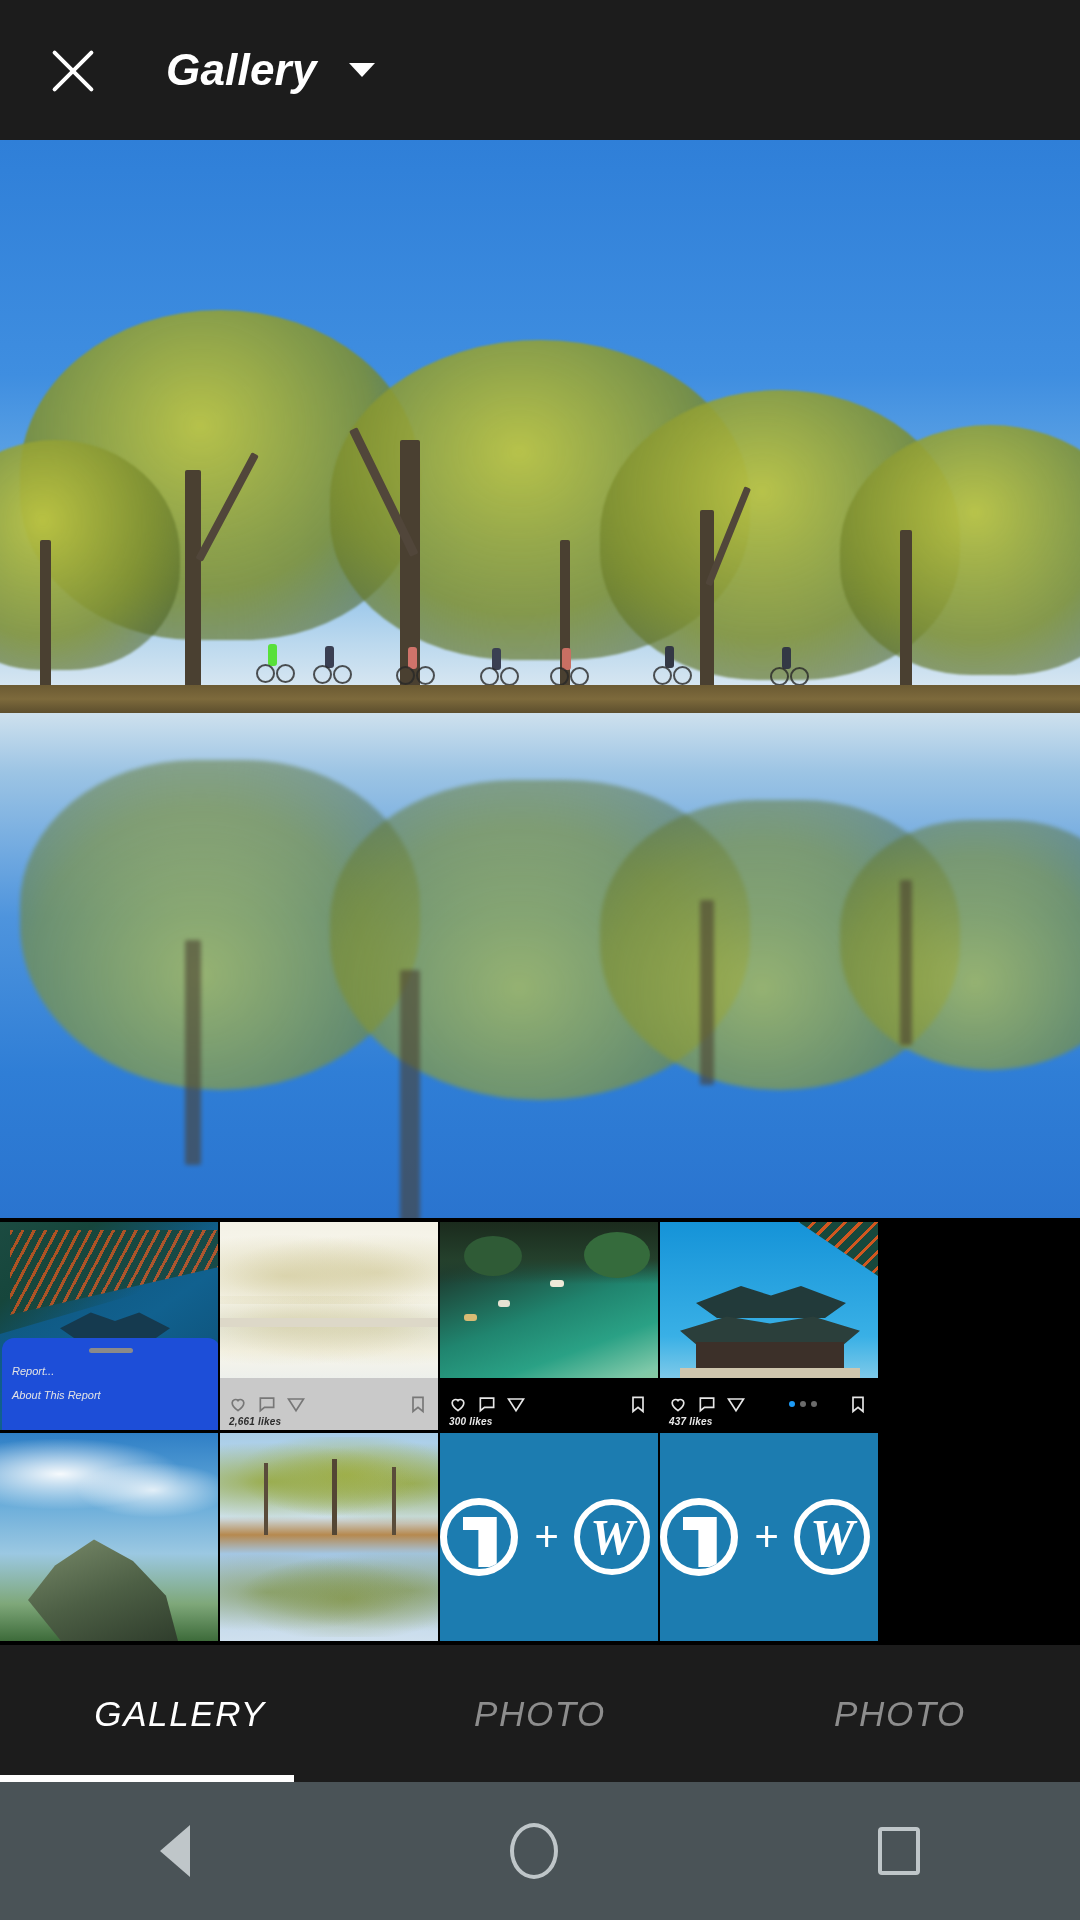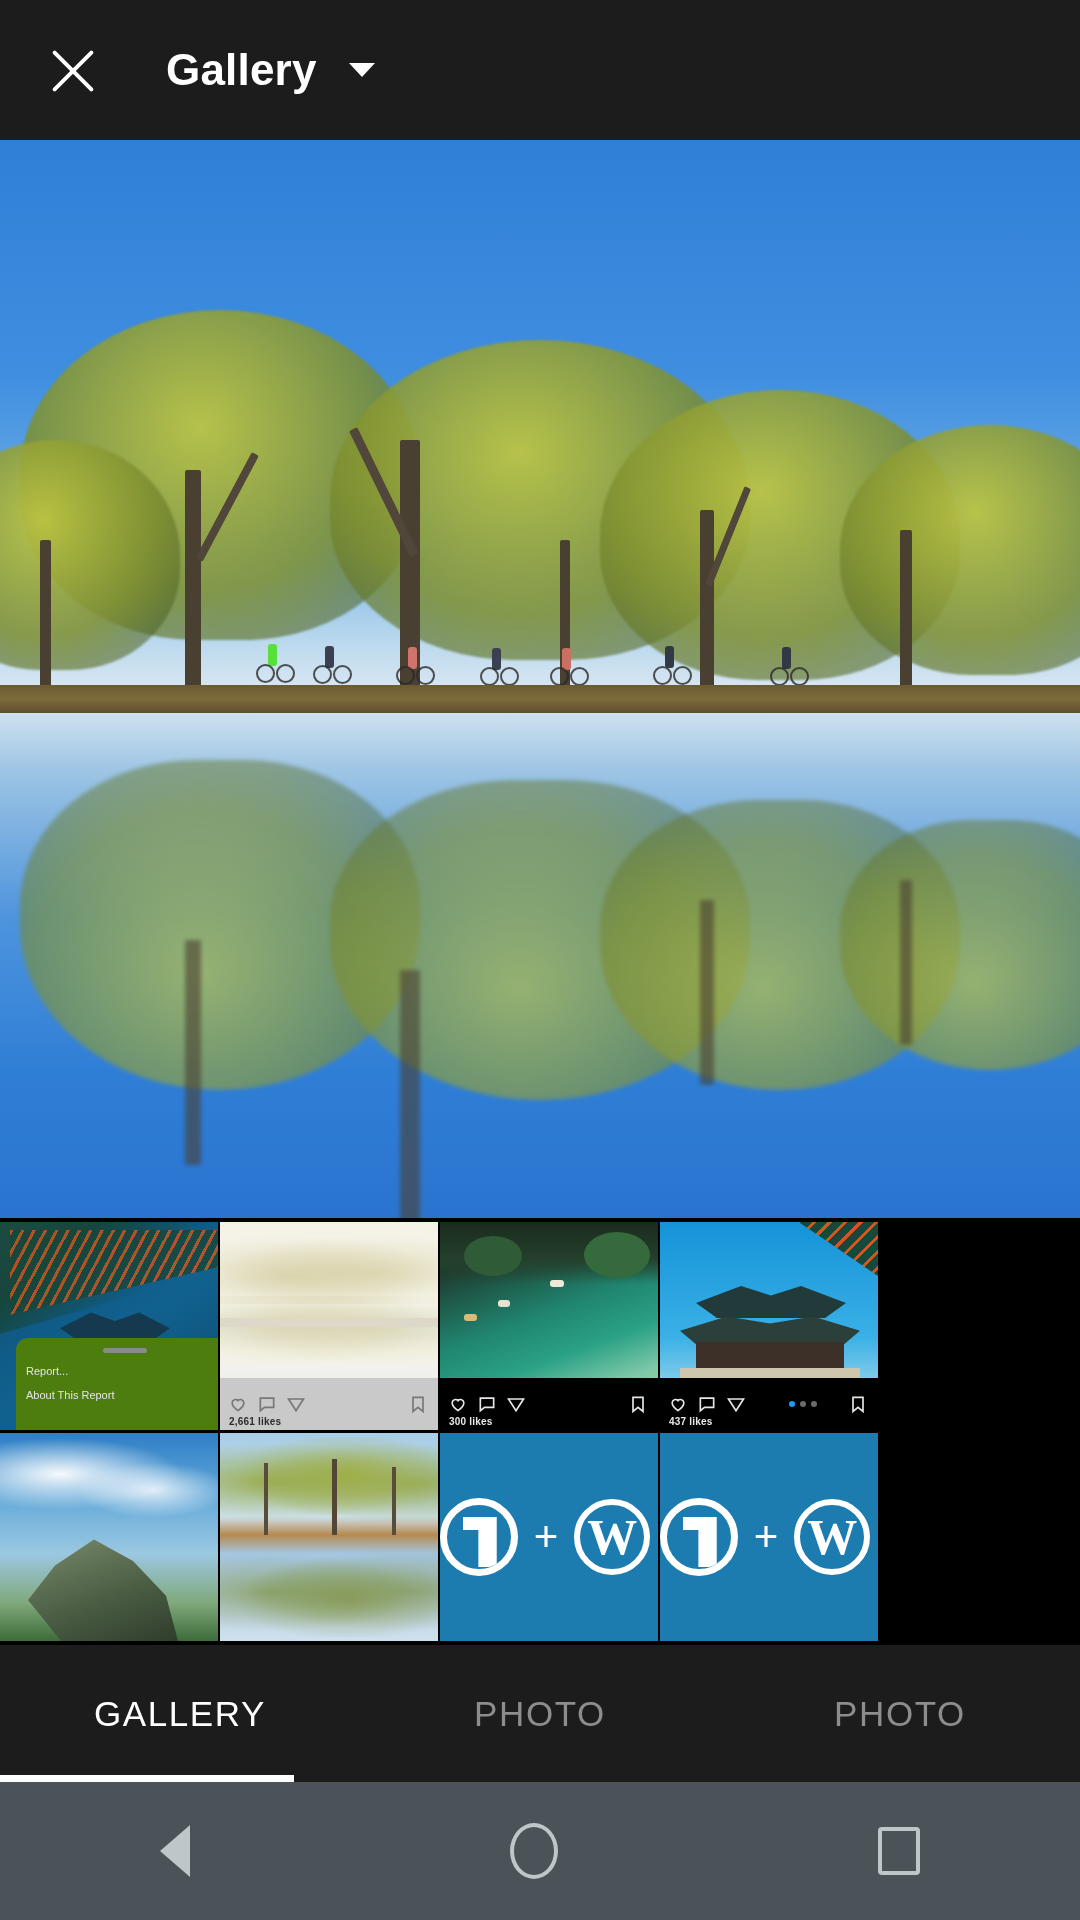--- a/index.html
+++ b/index.html
@@ -2,21 +2,21 @@
 <html><head>
 <meta charset="utf-8">
 <style>
   * { margin:0; padding:0; box-sizing:border-box; }
   html, body {
     width:1080px; height:1920px;
     background:#000;
     font-family:"Liberation Sans", sans-serif;
     overflow:hidden;
   }
-  #app { position:relative; width:1080px; height:1484px; background:#000; }
+  #app { position:relative; width:1080px; height:1484px; background:#000;font-style:italic; }
 
   
   .header {
     position:absolute; left:0; top:0; width:1080px; height:140px;
     background:#1c1c1c;
     display:flex; align-items:center;
   }
   .close-btn {
     width:110px; height:140px;
     display:flex; align-items:center; justify-content:center;
@@ -111,22 +111,22 @@
     font-size:10px; font-weight:bold; letter-spacing:.2px;
   }
   .likes.onlight { color:#2c2c2c; }
   .likes.ondark  { color:#e8e8e8; }
   .dots { display:flex; align-items:center; gap:5px; margin-left:34px; }
   .dots i { width:6px; height:6px; border-radius:50%; background:#6b6b6b; }
   .dots i.on { background:#1d9bf6; }
 
   
   .ctxmenu {
-    position:absolute; left:16px; bottom:0; width:100%; height:92px;
-    background:#4d7c0f; border-top-left-radius:12px; border-top-right-radius:12px;
+    position:absolute; left:2px; bottom:0; width:100%; height:92px;
+    background:#1d4ed8; border-top-left-radius:12px; border-top-right-radius:12px;
     padding:8px 10px 0 10px;
   }
   .ctx-handle {
     width:44px; height:5px; background:#8a8a8a; border-radius:3px; margin:2px auto 12px auto;
   }
   .ctx-item { color:#e4e4e4; font-size:11px; margin-bottom:12px; }
 
   
   .wp-tile {
     position:absolute; inset:0; background:#1c7cb0;

